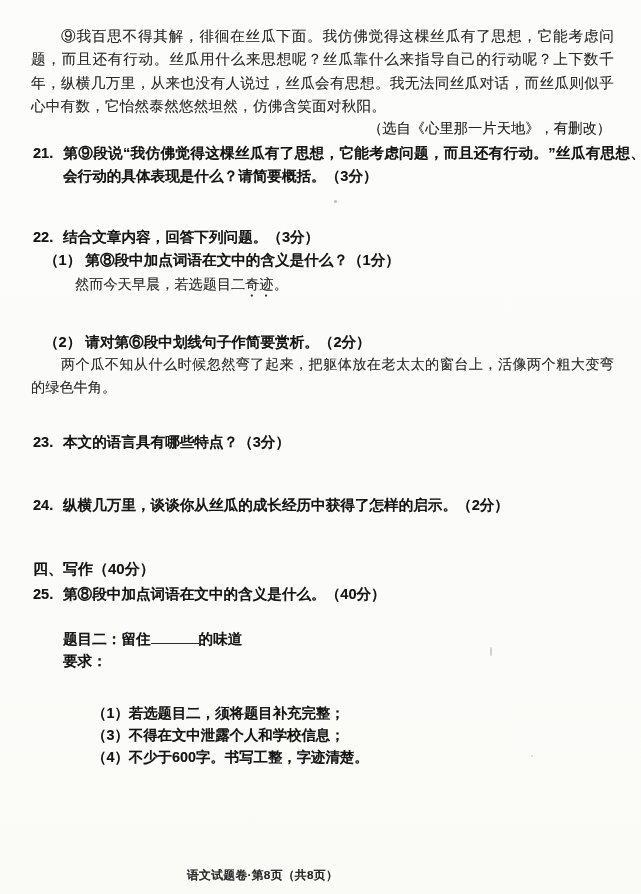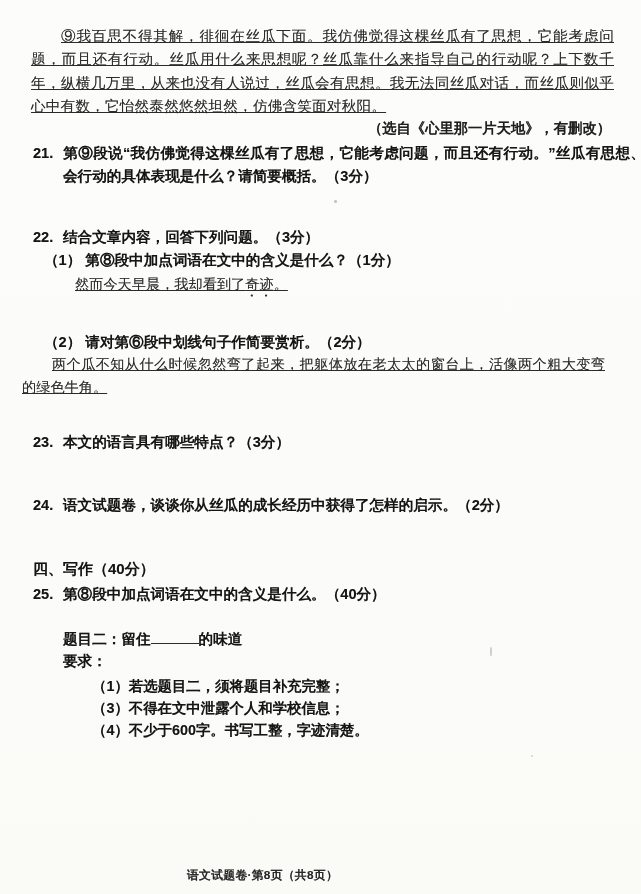--- a/index.html
+++ b/index.html
@@ -15,80 +15,79 @@
     overflow: hidden;
     color: #1c1c1c;
     text-shadow: 0 0 0.6px rgba(40,40,40,0.38);
   }
   .abs { position: absolute; }
 
   
   .kai {
     font-family: "DejaVu Serif", serif;
     color: #2b2b2b;
-    text-decoration: underline;
   }
   
   .hei {
     font-family: "Liberation Sans", sans-serif;
     font-weight: 700;
     color: #151515;
   }
 
   .passage {
     left: 31px; top: 24px; width: 583px;
     font-size: 14.6px; line-height: 23.4px;
     text-indent: 30px; text-align: justify;
     letter-spacing: 0.2px;
   }
   .source {
     left: 31px; top: 119px; width: 580px;
     text-align: right;
     font-size: 14.3px;
     font-family: "Liberation Sans", sans-serif;
-    font-weight: 700;
+    font-weight: 400;
     color: #1f1f1f;
   }
   .q {
     left: 33px; width: 582px;
     font-size: 14.6px; line-height: 23.4px;
     padding-left: 30px; text-indent: -30px;
     text-align: justify;
   }
   .qnum { display: inline-block; width: 30px; text-indent: 0; }
   .sub {
     left: 44px; width: 570px;
     font-size: 14.6px; line-height: 22px;
   }
   .sublabel { margin-right: 4px; }
   .quote-single {
     left: 75px; width: 540px;
     font-size: 14.2px; line-height: 22px;
   }
   .quote-block {
-    left: 22px; top: 353px; width: 583px;
+    left: 31px; top: 353px; width: 583px;
     font-size: 14.2px; line-height: 23px;
     text-indent: 30px; text-align: justify;
   }
   .em-dot {
     -webkit-text-emphasis: filled dot #2b2b2b;
     -webkit-text-emphasis-position: under;
     text-emphasis: filled dot #2b2b2b;
     text-emphasis-position: under right;
   }
   .sec-title { left: 33px; font-size: 15px; text-align: center; }
   .t-line { left: 63px; width: 550px; font-size: 14.6px; line-height: 22px; }
   .blank-line {
     display: inline-block;
     width: 48px; height: 14px;
     border-bottom: 1.5px solid #2c2c2c;
     vertical-align: baseline;
   }
   .reqs {
-    left: 92px; top: 675px; width: 520px;
+    left: 92px; top: 702px; width: 520px;
     font-size: 14.4px; line-height: 22.2px;
   }
   .footer {
     left: 187px; top: 868px;
     font-size: 11.8px;
     letter-spacing: 0.3px;
     font-family: "Liberation Sans", sans-serif;
     font-weight: 600;
     color: #2a2a2a;
     text-align: right;
@@ -117,35 +116,35 @@
 
   <div class="abs q hei" style="top:226px">
     <span class="qnum">22.</span><span>结合文章内容，回答下列问题。（3分）</span>
   </div>
 
   <div class="abs sub hei" style="top:249px">
     <span class="sublabel">（1）</span><span>第⑧段中加点词语在文中的含义是什么？（1分）</span>
   </div>
 
   <div class="abs quote-single kai" style="top:273px">
-    <span>然而今天早晨，我却看到了</span><span class="em-dot">奇迹</span><span>。</span>
+    <span>然而今天早晨，若选题目二</span><span class="em-dot">奇迹</span><span>。</span>
   </div>
 
   <div class="abs sub hei" style="top:331px">
     <span class="sublabel">（2）</span><span>请对第⑥段中划线句子作简要赏析。（2分）</span>
   </div>
 
   <div class="abs quote-block kai">两个瓜不知从什么时候忽然弯了起来，把躯体放在老太太的窗台上，活像两个粗大变弯的绿色牛角。</div>
 
   <div class="abs q hei" style="top:431px">
     <span class="qnum">23.</span><span>本文的语言具有哪些特点？（3分）</span>
   </div>
 
   <div class="abs q hei" style="top:494px">
-    <span class="qnum">24.</span><span>语文试题卷，谈谈你从丝瓜的成长经历中获得了怎样的启示。（2分）</span>
+    <span class="qnum">24.</span><span>纵横几万里，谈谈你从丝瓜的成长经历中获得了怎样的启示。（2分）</span>
   </div>
 
   <div class="abs sec-title hei" style="top:560px">四、写作（40分）</div>
 
   <div class="abs q hei" style="top:583px">
     <span class="qnum">25.</span><span>第⑧段中加点词语在文中的含义是什么。（40分）</span>
   </div>
 
 
   <div class="abs t-line hei" style="top:628px">

